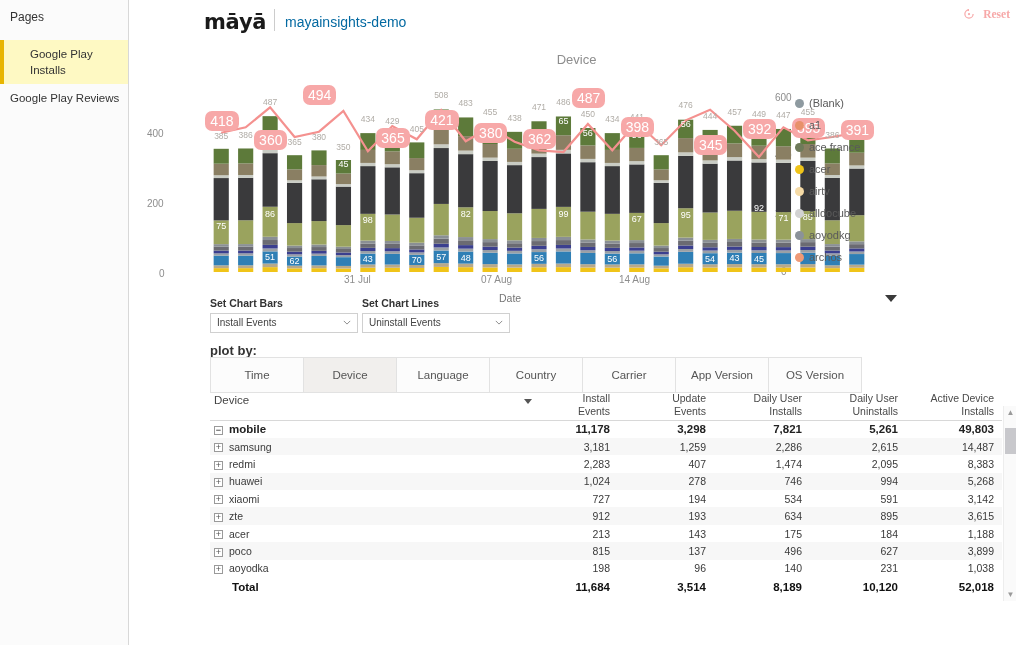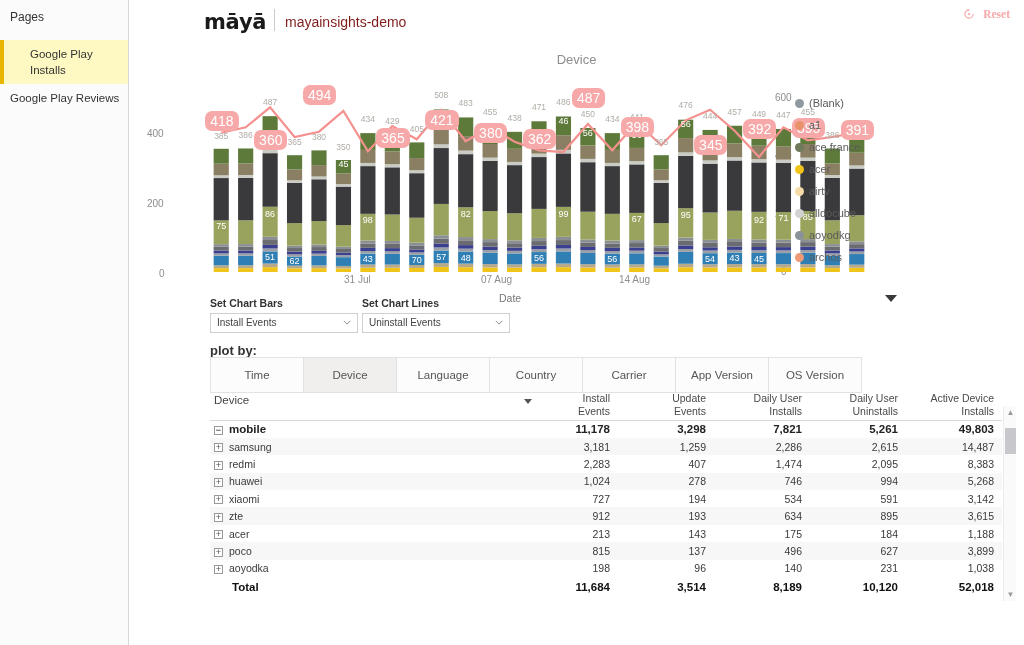--- a/index.html
+++ b/index.html
@@ -31,21 +31,21 @@
   #header { position:relative; height:42px; }
   .logo {
     position:absolute; left:75px; top:10px;
     font-size:21px; font-weight:bold; letter-spacing:-0.5px; color:#1a1a1a;
     font-family:"DejaVu Sans", sans-serif;
   }
   .logo-divider {
     position:absolute; left:145px; top:9px; width:1px; height:22px; background:#ccc;
   }
   .project-name {
-    position:absolute; left:156px; top:14px; font-size:14px; color:#7f1d1d;
+    position:absolute; left:156px; top:14px; font-size:14px; color:#0369a1;
   }
   .reset-btn {
     position:absolute; right:14px; top:8px;
     font-size:11.5px; font-weight:bold; color:#f7a8a8;
     display:flex; align-items:center; gap:8px; cursor:pointer;font-family:Liberation Serif, serif;
   }
   .reset-ico { width:12px; height:12px; display:block; }
   
   #chart-panel { position:relative; height:255px; }
   .chart-title {
@@ -558,38 +558,38 @@
         <div class="bar-total" style="left: 585.889px; top: 35.3333px; width: 26px;">455</div>
         <div class="bar-total" style="left: 610.333px; top: 58.3333px; width: 26px;">386</div>
         <div class="bar-total" style="left: 634.778px; top: 45.6667px; width: 26px;">424</div>
         <div class="seg-label" style="left: 0.222222px; top: 148.8px; width: 24px;">75</div>
         <div class="seg-label" style="left: 49.1111px; top: 136.56px; width: 24px;">86</div>
         <div class="seg-label" style="left: 146.889px; top: 142.92px; width: 24px;">98</div>
         <div class="seg-label" style="left: 244.667px; top: 137.04px; width: 24px;">82</div>
         <div class="seg-label" style="left: 342.444px; top: 136.68px; width: 24px;">99</div>
         <div class="seg-label" style="left: 415.778px; top: 142.08px; width: 24px;">67</div>
         <div class="seg-label" style="left: 464.667px; top: 137.88px; width: 24px;">95</div>
-        <div class="seg-label" style="left: 538px; top: 143px; width: 24px;">92</div>
+        <div class="seg-label" style="left: 538px; top: 131px; width: 24px;">92</div>
         <div class="seg-label" style="left: 562.444px; top: 141.36px; width: 24px;">71</div>
         <div class="seg-label" style="left: 586.889px; top: 140.4px; width: 24px;">85</div>
         <div class="seg-label" style="left: 49.1111px; top: 180.39px; width: 24px;">51</div>
         <div class="seg-label" style="left: 73.5556px; top: 184.05px; width: 24px;">62</div>
         <div class="seg-label" style="left: 146.889px; top: 181.98px; width: 24px;">43</div>
         <div class="seg-label" style="left: 195.778px; top: 182.85px; width: 24px;">70</div>
         <div class="seg-label" style="left: 220.222px; top: 179.76px; width: 24px;">57</div>
         <div class="seg-label" style="left: 244.667px; top: 180.51px; width: 24px;">48</div>
         <div class="seg-label" style="left: 318px; top: 180.87px; width: 24px;">56</div>
         <div class="seg-label" style="left: 391.333px; top: 181.98px; width: 24px;">56</div>
         <div class="seg-label" style="left: 489.111px; top: 181.68px; width: 24px;">54</div>
         <div class="seg-label" style="left: 513.556px; top: 181.29px; width: 24px;">43</div>
         <div class="seg-label" style="left: 538px; top: 181.53px; width: 24px;">45</div>
         <div class="seg-label" style="left: 122.444px; top: 86.5px; width: 24px;">45</div>
         <div class="seg-label" style="left: 220.222px; top: 37.52px; width: 24px;">49</div>
         <div class="seg-label" style="left: 269.111px; top: 53.95px; width: 24px;">47</div>
-        <div class="seg-label" style="left: 342.444px; top: 44.34px; width: 24px;">46</div>
+        <div class="seg-label" style="left: 342.444px; top: 44.34px; width: 24px;">65</div>
         <div class="seg-label" style="left: 366.889px; top: 55.5px; width: 24px;">56</div>
         <div class="seg-label" style="left: 415.778px; top: 58.29px; width: 24px;">56</div>
         <div class="seg-label" style="left: 464.667px; top: 47.44px; width: 24px;">56</div>
         <div class="line-badge" style="left: -3.77778px; top: 38.6667px;">418</div>
         <div class="line-badge" style="left: 45.1111px; top: 58px;">360</div>
         <div class="line-badge" style="left: 94px; top: 13.3333px;">494</div>
         <div class="line-badge" style="left: 167.333px; top: 56.3333px;">365</div>
         <div class="line-badge" style="left: 216.222px; top: 37.6667px;">421</div>
         <div class="line-badge" style="left: 265.111px; top: 51.3333px;">380</div>
         <div class="line-badge" style="left: 314px; top: 57.3333px;">362</div>

